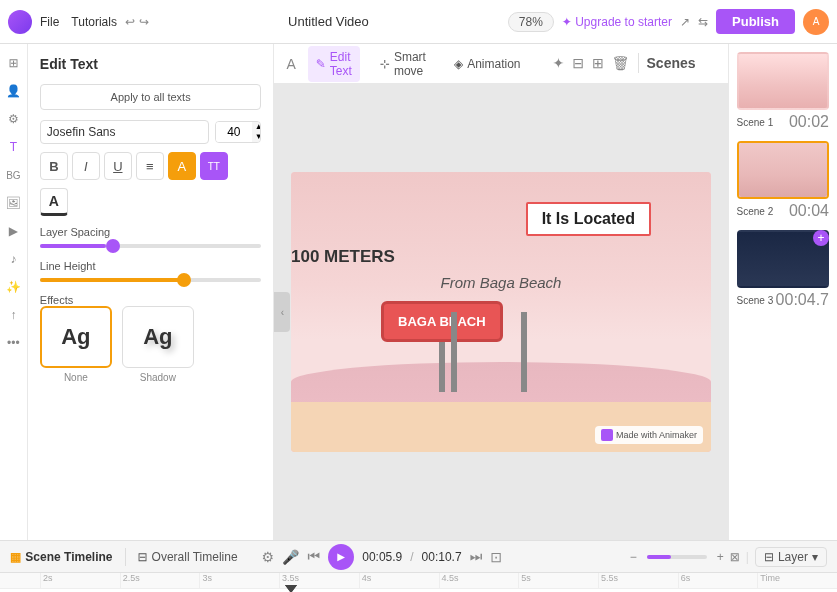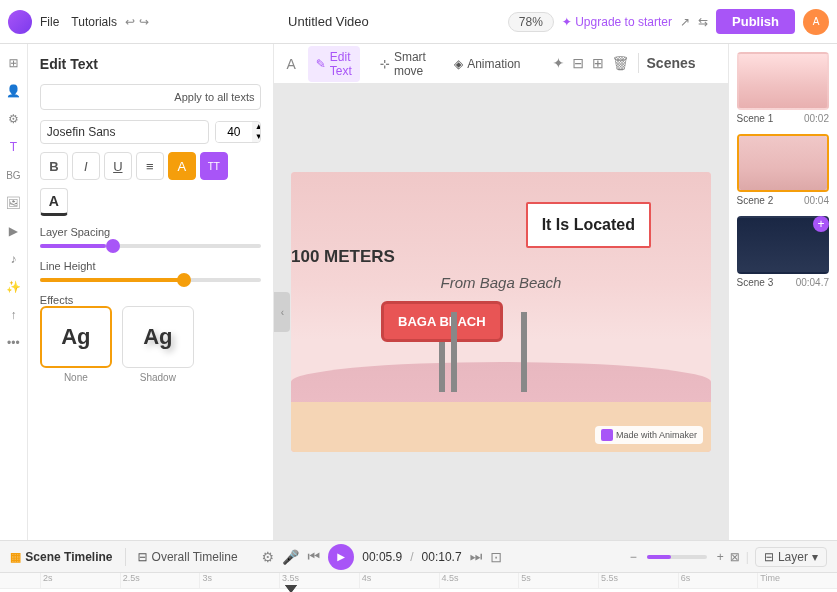--- a/index.html
+++ b/index.html
@@ -22,21 +22,21 @@
     .main { display: flex; height: calc(592px - 36px - 60px); }
 
     
     .icon-sidebar { width: 28px; background: #fff; border-right: 1px solid #e8e8e8; display: flex; flex-direction: column; align-items: center; padding-top: 8px; gap: 6px; }
     .icon-sidebar .si { width: 22px; height: 22px; display: flex; align-items: center; justify-content: center; color: #888; font-size: 14px; cursor: pointer; border-radius: 4px; }
     .icon-sidebar .si.active { color: #a855f7; }
 
     
     .left-panel { width: 248px; background: #fff; border-right: 1px solid #e8e8e8; padding: 12px; overflow-y: auto; }
     .left-panel h3 { font-size: 14px; font-weight: 600; color: #333; margin-bottom: 12px; }
-    .apply-all-btn { width: 100%; padding: 6px; background: #fff; border: 1px solid #ddd; border-radius: 4px; color: #555; font-size: 11px; cursor: pointer; margin-bottom: 10px; text-align: right; }
+    .apply-all-btn { width: 100%; padding: 6px; background: #fff; border: 1px solid #ddd; border-radius: 4px; color: #555; font-size: 11px; cursor: pointer; margin-bottom: 10px; }
 
     .font-row { display: flex; align-items: center; gap: 6px; margin-bottom: 8px; }
     .font-select { flex: 1; border: 1px solid #ddd; border-radius: 4px; padding: 4px 6px; font-size: 12px; color: #333; }
     .font-size-wrap { display: flex; align-items: center; border: 1px solid #ddd; border-radius: 4px; overflow: hidden; }
     .font-size-input { width: 36px; border: none; text-align: center; font-size: 12px; padding: 3px; outline: none; }
     .font-size-arrows { display: flex; flex-direction: column; }
     .font-size-arrows button { border: none; background: #f5f5f5; cursor: pointer; font-size: 8px; padding: 1px 3px; line-height: 1; }
 
     .format-row { display: flex; gap: 4px; margin-bottom: 8px; }
     .fmt-btn { width: 28px; height: 28px; display: flex; align-items: center; justify-content: center; border: 1px solid #ddd; border-radius: 4px; cursor: pointer; font-size: 13px; color: #555; background: #fff; }
@@ -78,37 +78,37 @@
 
     
     .beach-bg { position: absolute; bottom: 0; left: 0; right: 0; height: 100%; background: linear-gradient(180deg, #f0c8c8 0%, #f5d5d5 40%, #f8e0e0 60%); }
     .beach-water { position: absolute; bottom: 0; left: 0; right: 0; height: 90px; background: linear-gradient(180deg, #e8b8c0 0%, #f0c0c8 100%); border-radius: 50% 50% 0 0 / 20px 20px 0 0; }
     .beach-sand { position: absolute; bottom: 0; left: 0; right: 0; height: 50px; background: #f5d5b5; }
 
     .sign-post { position: absolute; bottom: 60px; left: 90px; }
     .sign-board { background: #e85555; color: white; font-weight: bold; font-size: 13px; padding: 10px 14px; border-radius: 6px; text-align: center; border: 3px solid #c84444; }
     .sign-post-pole { width: 6px; height: 50px; background: #888; margin: 0 auto; }
 
-    .is-located-box { position: absolute; top: 30px; right: 60px; border: 2px solid #e85555; background: white; padding: 12px 14px; border-radius: 2px; font-size: 16px; font-weight: bold; color: #222; }
+    .is-located-box { position: absolute; top: 30px; right: 60px; border: 2px solid #e85555; background: white; padding: 6px 14px; border-radius: 2px; font-size: 16px; font-weight: bold; color: #222; }
     .hundred-meters { position: absolute; top: 75px; left: 0; right: 0; font-size: 17px; font-weight: bold; color: #333; }
     .from-baga { position: absolute; top: 102px; left: 0; right: 0; text-align: center; font-size: 15px; color: #555; font-style: italic; }
 
     .animaker-badge { position: absolute; bottom: 8px; right: 8px; background: rgba(255,255,255,0.9); border-radius: 4px; padding: 3px 6px; font-size: 9px; color: #555; display: flex; align-items: center; gap: 3px; }
 
     
     .scenes-panel { width: 110px; background: #fff; border-left: 1px solid #e8e8e8; padding: 8px; overflow-y: auto; }
     .scene-thumb-wrap { margin-bottom: 10px; position: relative; }
     .scene-thumb { width: 92px; height: 58px; border-radius: 4px; cursor: pointer; border: 2px solid transparent; overflow: hidden; }
     .scene-thumb.active { border-color: #f59e0b; }
     .scene-thumb-1 { background: linear-gradient(180deg, #f8d5d5 0%, #f0c0c0 100%); }
     .scene-thumb-2 { background: linear-gradient(180deg, #f0c8c8 0%, #e8b8b8 100%); }
     .scene-thumb-3 { background: linear-gradient(180deg, #1a2744 0%, #2a3754 100%); }
     .scene-info { display: flex; align-items: center; justify-content: space-between; margin-top: 3px; }
     .scene-name { font-size: 10px; color: #555; }
-    .scene-time { font-size: 10px; color: #888; }
+    .scene-time { font-size: 16px; color: #888; }
     .scene-add { width: 16px; height: 16px; background: #a855f7; border-radius: 50%; color: white; display: flex; align-items: center; justify-content: center; font-size: 12px; cursor: pointer; position: absolute; right: 0; top: 0; }
 
     
     .timeline { height: 98px; background: #fff; border-top: 1px solid #e0e0e0; }
     .timeline-header { height: 32px; background: #f5f5f5; border-bottom: 1px solid #e0e0e0; display: flex; align-items: center; padding: 0 10px; gap: 12px; }
     .tl-label { font-size: 12px; font-weight: 600; color: #333; display: flex; align-items: center; gap: 4px; }
     .tl-sep { width: 1px; height: 18px; background: #ddd; }
     .tl-overall { font-size: 12px; color: #555; display: flex; align-items: center; gap: 4px; }
     .play-btn { width: 26px; height: 26px; background: #a855f7; border-radius: 50%; display: flex; align-items: center; justify-content: center; color: white; font-size: 10px; cursor: pointer; }
     .tl-time { font-size: 12px; color: #333; font-weight: 500; }

